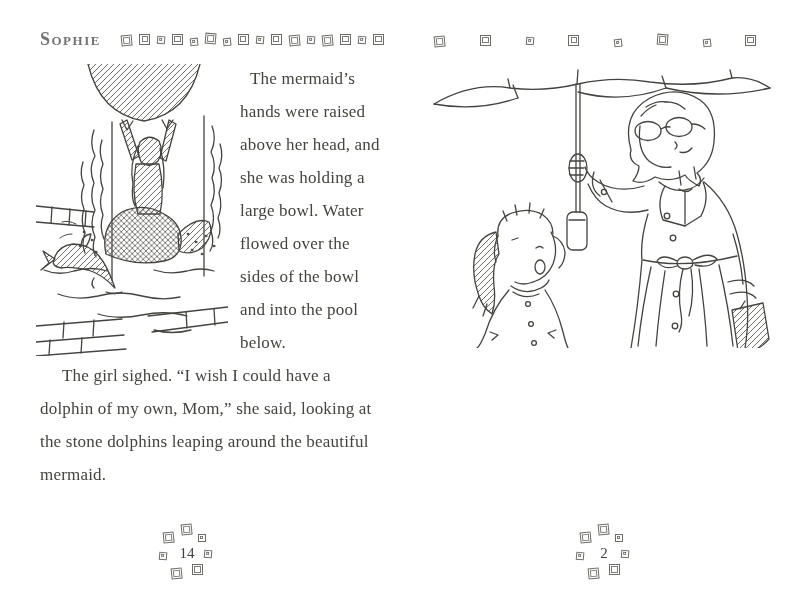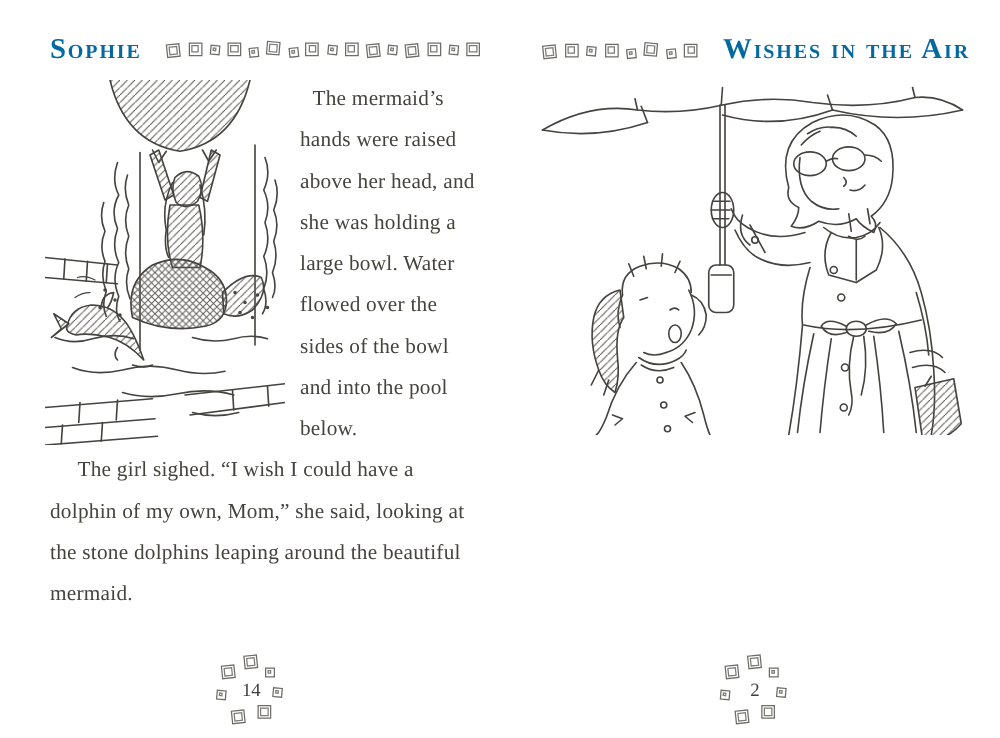--- a/index.html
+++ b/index.html
@@ -5,22 +5,22 @@
   html,body{margin:0;padding:0;}
   body{background:#e9e9e9;font-family:"Liberation Serif",serif;}
   .spread{position:relative;width:800px;height:590px;background:#ffffff;overflow:hidden;}
 
   .page{position:absolute;top:26px;height:556px;}
   .page-left{left:40px;width:346px;}
   .page-right{left:432px;width:344px;}
 
   
   .header{display:flex;align-items:center;height:26px;}
-  .title{font-variant:small-caps;font-weight:600;font-size:23px;letter-spacing:1.5px;
-         color:#0369a1;white-space:nowrap;}
+  .title{font-variant:small-caps;font-weight:600;font-size:18px;letter-spacing:1.5px;
+         color:#737373;white-space:nowrap;}
   .orn-strip{flex:1;display:flex;justify-content:space-between;align-items:center;}
   .page-left .orn-strip{margin:0 2px 0 20px;}
   .page-right .orn-strip{margin:2px 20px 0 2px;}
 
   
   .orn{display:inline-block;width:11px;height:11px;border:1.6px solid #6e6c68;
        box-sizing:border-box;position:relative;background:#fff;}
   .orn::after{content:"";position:absolute;inset:1.4px;border:1.1px solid #7d7b77;}
   .orn.sm{width:7.5px;height:7.5px;margin-top:3px;}
   .orn:nth-child(odd){transform:rotate(-6deg) translateY(1px);}
@@ -31,21 +31,21 @@
   .page-body p{margin:0;font-size:17px;line-height:33px;letter-spacing:0.2px;color:#45433e;}
   .p-wrap{text-indent:10px;}
   .indent{text-indent:22px;}
   .clear{clear:left;padding-top:3px;}
   .illus-left{float:left;margin:2px 12px 0 -4px;}
   .illus-right{display:block;margin:8px 0 0 0;}
   .page-right .page-body p{margin:22px 12px 0 15px;}
 
   
   .medallion{position:absolute;width:58px;height:58px;top:498px;}
-  .page-left .medallion{left:132px;}
+  .page-left .medallion{left:118px;}
   .page-right .medallion{left:143px;}
   .morn{position:absolute;margin:0;}
   .m1{left:23px;top:-1px;}.m2{left:40px;top:7px;}.m3{left:46px;top:24px;}
   .m4{left:34px;top:40px;}.m5{left:13px;top:43px;}.m6{left:1px;top:26px;}.m7{left:5px;top:7px;}
   .pagenum{position:absolute;inset:0;display:flex;align-items:center;justify-content:center;
            font-size:15px;color:#403e3a;}
 </style>
 </head>
 <body>
 
@@ -179,21 +179,20 @@
       <span class="orn-strip">
         <span class="orn"></span>
           <span class="orn"></span>
           <span class="orn sm"></span>
           <span class="orn"></span>
           <span class="orn sm"></span>
           <span class="orn"></span>
           <span class="orn sm"></span>
           <span class="orn"></span>
       </span>
-      <span class="title">Wishes in the Air</span>
     </div>
 
     <div class="page-body">
       <svg class="illus-right" viewBox="0 0 340 286" width="340" height="286">
         <defs>
           <pattern id="hR" width="6" height="6" patternUnits="userSpaceOnUse">
               <path d="M-1,7 L7,-1" stroke="#5f5d59" stroke-width="0.9"></path>
             </pattern>
         </defs>
         <g stroke="#45433f" stroke-width="1.3" fill="none" stroke-linecap="round" stroke-linejoin="round">

